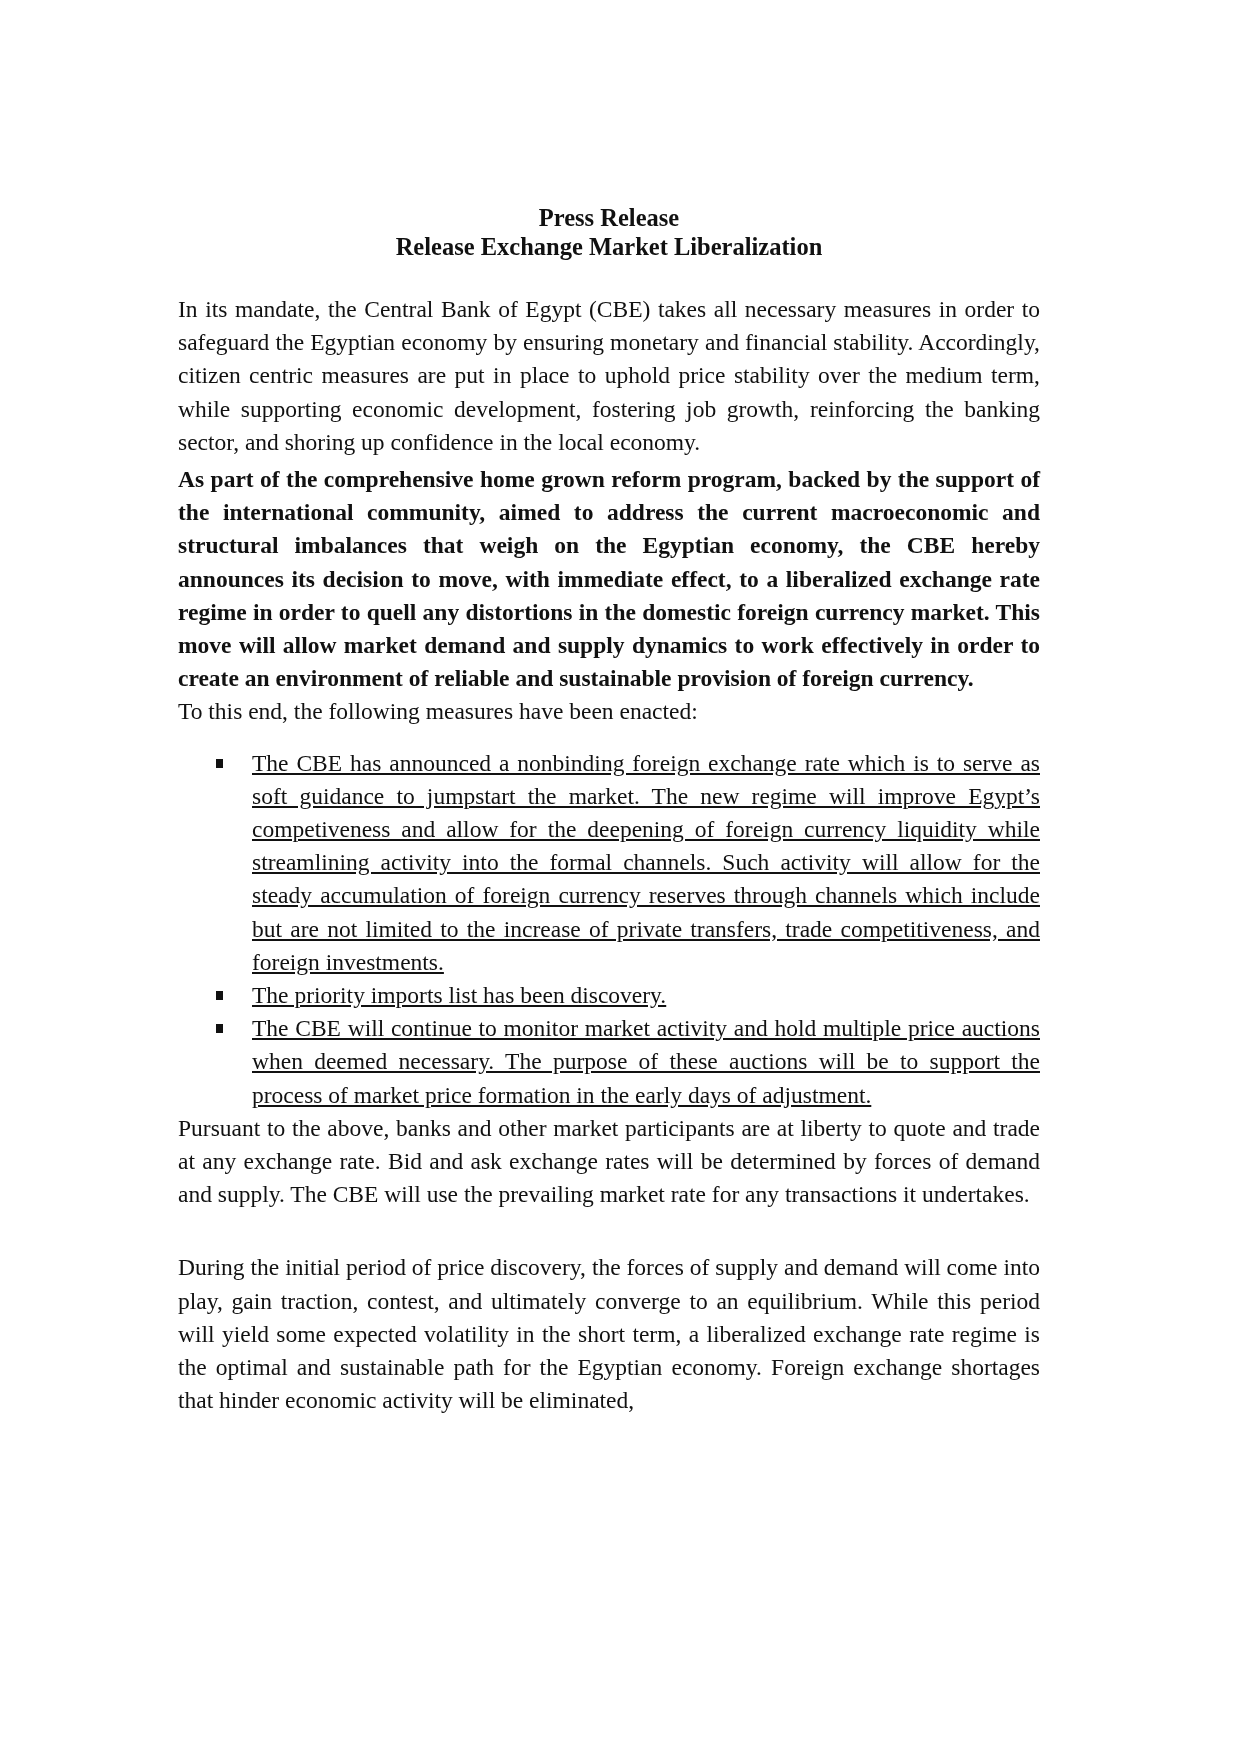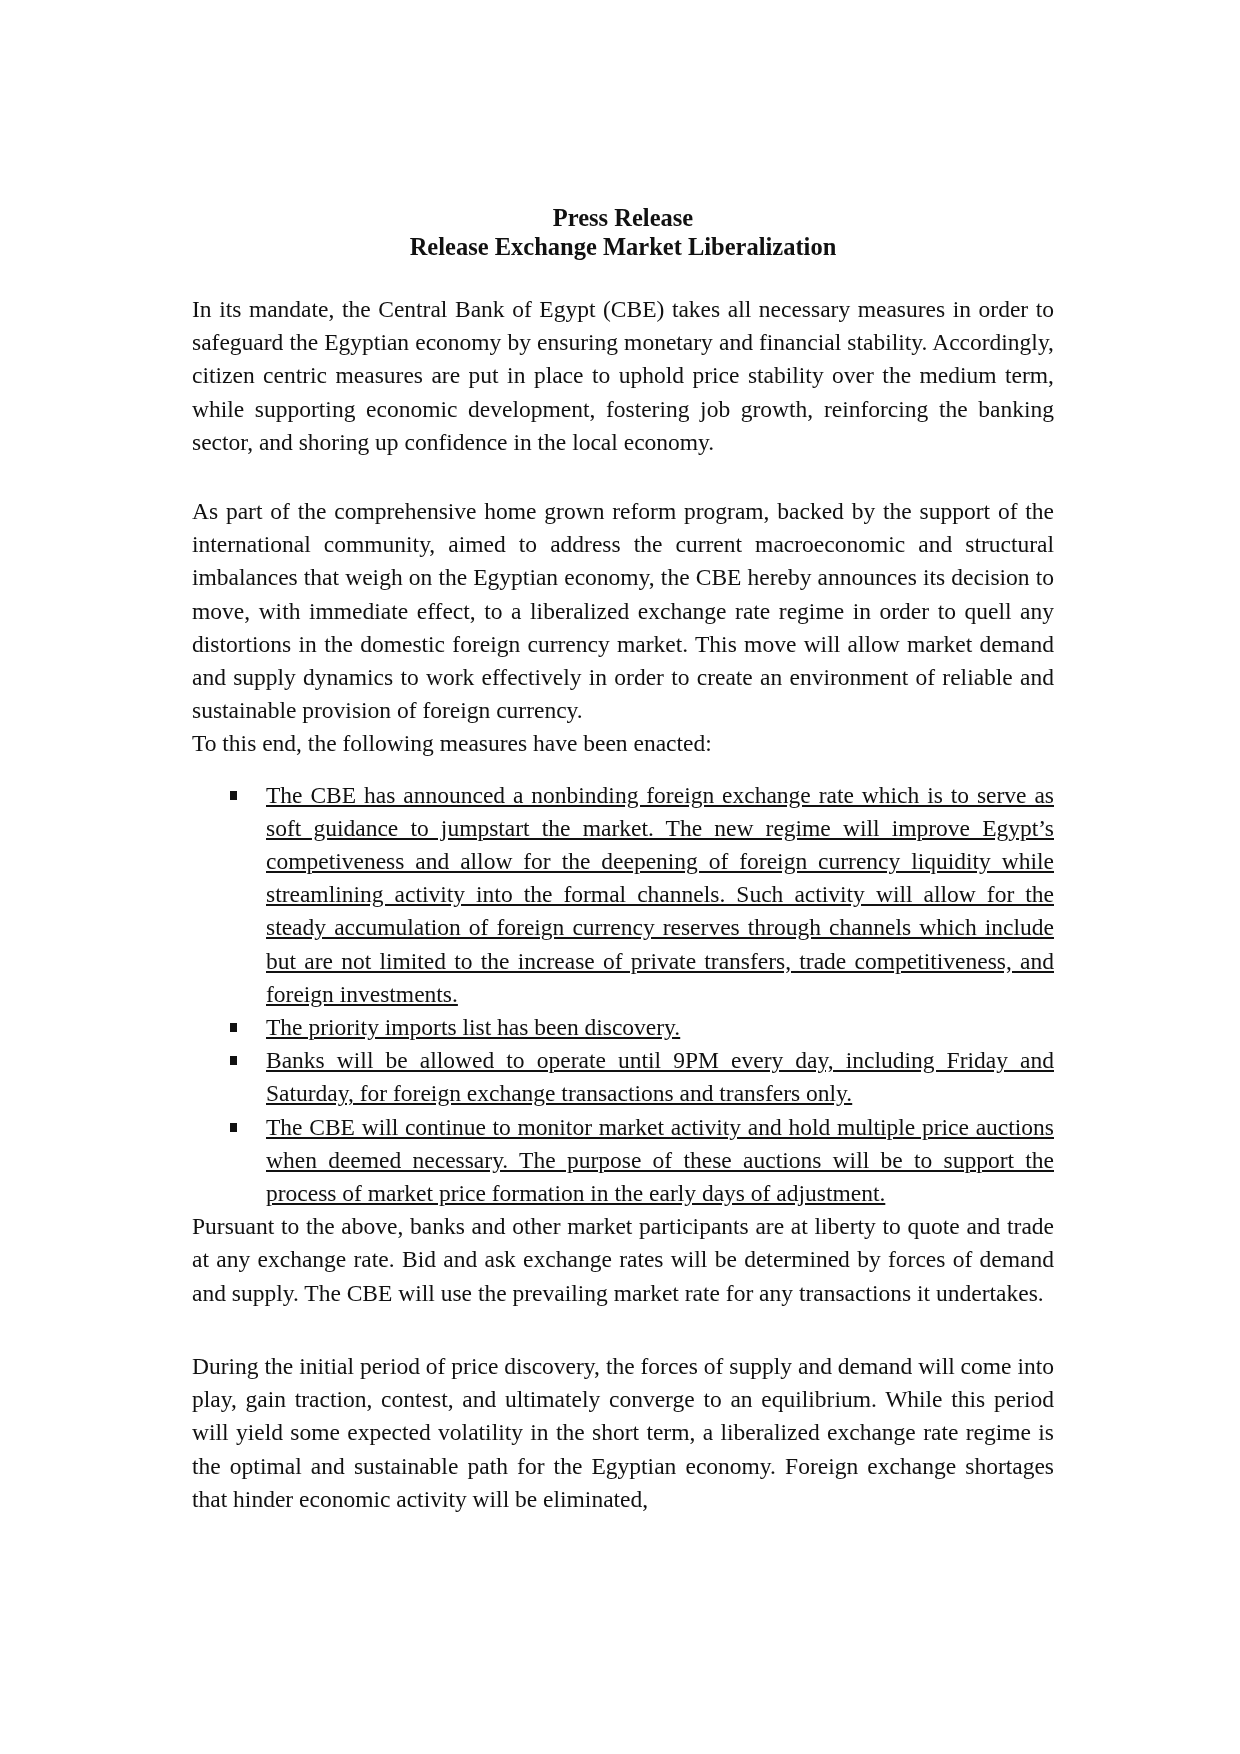--- a/index.html
+++ b/index.html
@@ -10,40 +10,40 @@
     body {
       width: 1240px;
       height: 1754px;
       position: relative;
       overflow: hidden;
       font-family: "Liberation Serif", "DejaVu Serif", serif;
       color: #111111;
     }
     .page {
       position: absolute;
-      left: 192px;
+      left: 178px;
       top: 203px;
       width: 862px;
     }
     .header {
       text-align: center;
       font-size: 24.5px;
       line-height: 29px;
     }
     .header .bold {
       font-weight: bold;
     }
     .para {
       font-size: 23.5px;
       line-height: 33.2px;
       text-align: justify;
       margin: 0;
     }
     .p1 { margin-top: 32px; }
-    .p2 { margin-top: 36px; }
+    .p2 { margin-top: 4px; font-weight: bold; }
     .p3 { }
     .bullets {
       list-style: none;
       margin: 18px 0 0 0;
       padding: 0;
       text-decoration: underline;
     }
     .bullets li {
       position: relative;
       padding-left: 74px;
@@ -79,21 +79,20 @@
     <li>
       <span class="bullet-marker"></span>
       <span>The CBE has announced a nonbinding foreign exchange rate which is to serve as soft guidance to jumpstart the market. The new regime will improve Egypt’s competiveness and allow for the deepening of foreign currency liquidity while streamlining activity into the formal channels. Such activity will allow for the steady accumulation of foreign currency reserves through channels which include but are not limited to the increase of private transfers, trade competitiveness, and foreign investments.</span>
     </li>
     <li>
       <span class="bullet-marker"></span>
       <span>The priority imports list has been discovery.</span>
     </li>
     <li>
       <span class="bullet-marker"></span>
-      <span>Banks will be allowed to operate until 9PM every day, including Friday and Saturday, for foreign exchange transactions and transfers only.</span>
     </li>
     <li>
       <span class="bullet-marker"></span>
       <span>The CBE will continue to monitor market activity and hold multiple price auctions when deemed necessary. The purpose of these auctions will be to support the process of market price formation in the early days of adjustment.</span>
     </li>
   </ul>
 
   <p class="para p4">Pursuant to the above, banks and other market participants are at liberty to quote and trade at any exchange rate. Bid and ask exchange rates will be determined by forces of demand and supply. The CBE will use the prevailing market rate for any transactions it undertakes.</p>
   <p class="para p5">During the initial period of price discovery, the forces of supply and demand will come into play, gain traction, contest, and ultimately converge to an equilibrium. While this period will yield some expected volatility in the short term, a liberalized exchange rate regime is the optimal and sustainable path for the Egyptian economy. Foreign exchange shortages that hinder economic activity will be eliminated,</p>
 </div>

